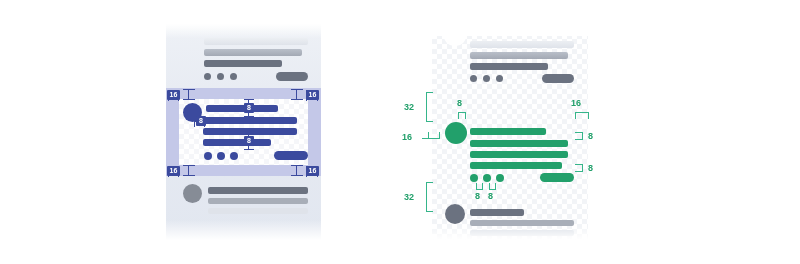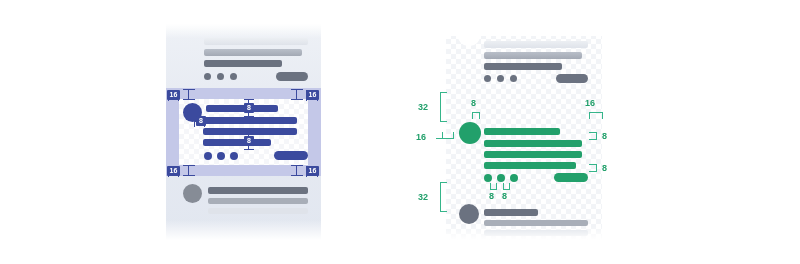--- a/index.html
+++ b/index.html
@@ -70,21 +70,21 @@
   .lbl-8  { width: 10px; height: 10px; }
   .tick {
     position: absolute;
     background: #3b4a9e;
     z-index: 7;
   }
 
   
   #right-diagram {
     position: absolute;
-    left: 412px; top: 24px;
+    left: 398px; top: 24px;
     width: 210px; height: 216px;
   }
   #right-card {
     position: absolute; left: 34px; top: 0;
     width: 156px; height: 216px;
   }
   #right-card-top-fade {
     position: absolute; left: 0; top: 0; width: 156px; height: 12px;
     background: #ffffff;
   }

